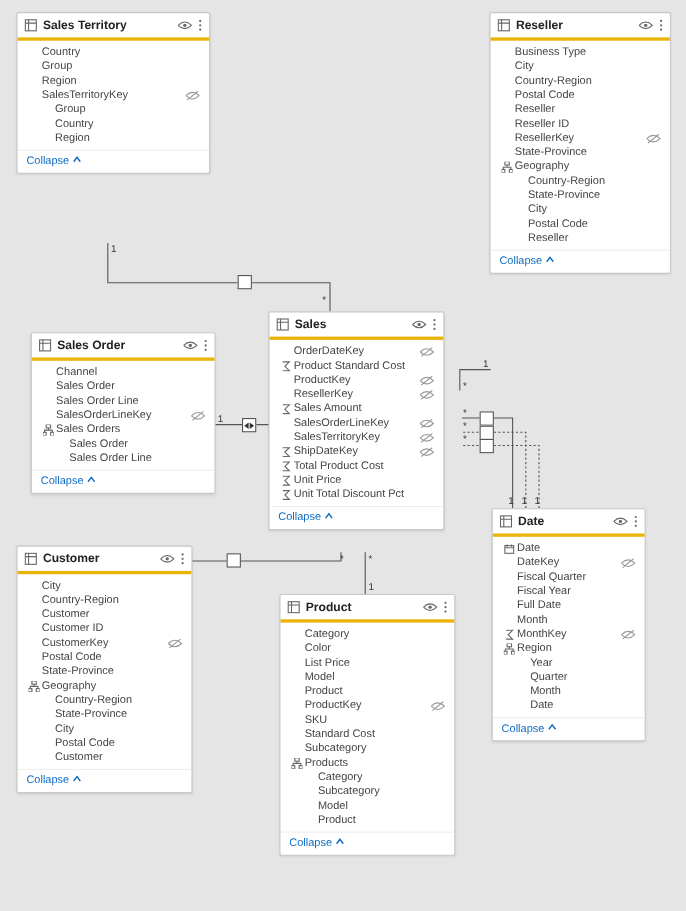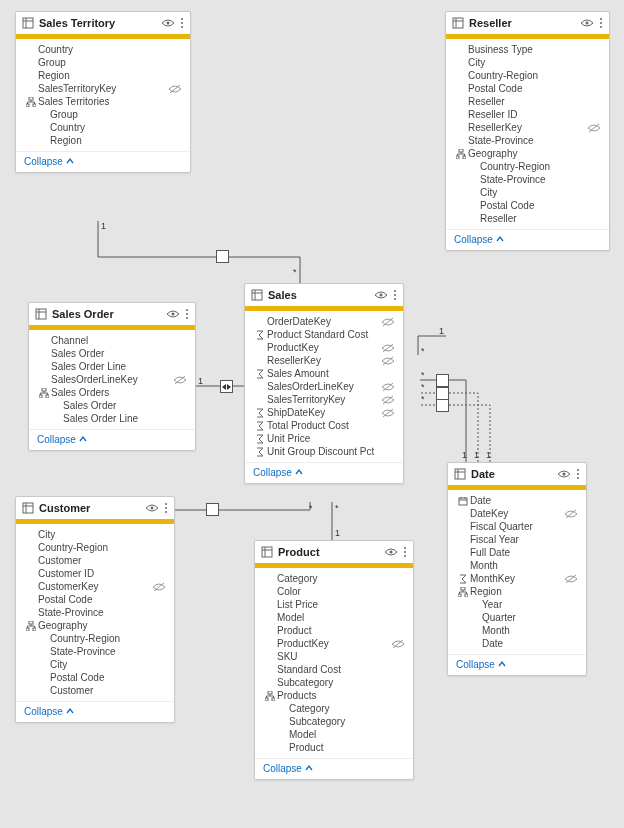--- a/index.html
+++ b/index.html
@@ -19,21 +19,21 @@
   .card{
     position:absolute;
     background:#fff;
     border:1px solid #c8c8c8;
     border-radius:2px;
     box-shadow:0 1px 2px rgba(0,0,0,.08);
   }
   .card-header{
     display:flex;align-items:center;
     padding:5px 6px;
-    border-bottom:5px solid #eab308;
+    border-bottom:3px solid #eab308;
     gap:5px;
   }
   .card-title{
     flex:1;
     font-size:11px;
     font-weight:600;
     color:#222;
   }
   .table-icon,.eye-icon,.more-icon,.hidden-icon{
     display:inline-flex;align-items:center;justify-content:center;
@@ -178,32 +178,20 @@
       <div class="field ">
           <span class="pre"></span>
           <span class="label">SalesTerritoryKey</span>
           <span class="post">
           <svg width="14" height="10" viewBox="0 0 14 10">
             <path d="M1 5 Q7 -1 13 5 Q7 11 1 5" fill="none" stroke="#999"></path>
             <line x1="2" y1="9" x2="12" y2="1" stroke="#999"></line>
           </svg>
         </span>
         </div>
-      <div class="field ">
-          <span class="pre">
-          <svg width="10" height="10" viewBox="0 0 10 10">
-            <rect x="3" y="0" width="4" height="3" fill="none" stroke="#666"></rect>
-            <rect x="0" y="7" width="3" height="3" fill="none" stroke="#666"></rect>
-            <rect x="7" y="7" width="3" height="3" fill="none" stroke="#666"></rect>
-            <path d="M5 3 L5 5 M1.5 7 L1.5 5 L8.5 5 L8.5 7" fill="none" stroke="#666"></path>
-          </svg>
-        </span>
-          <span class="label">Sales Territories</span>
-          <span class="post"></span>
-        </div>
       <div class="field indent1">
           <span class="pre"></span>
           <span class="label">Group</span>
           <span class="post"></span>
         </div>
       <div class="field indent1">
           <span class="pre"></span>
           <span class="label">Country</span>
           <span class="post"></span>
         </div>
@@ -545,21 +533,21 @@
         </span>
           <span class="label">Unit Price</span>
           <span class="post"></span>
         </div>
       <div class="field ">
           <span class="pre">
           <svg width="10" height="10" viewBox="0 0 10 10">
             <path d="M2 1 L8 1 L4 5 L8 9 L2 9" fill="none" stroke="#666"></path>
           </svg>
         </span>
-          <span class="label">Unit Group Discount Pct</span>
+          <span class="label">Unit Total Discount Pct</span>
           <span class="post"></span>
         </div>
     </div>
     <div class="card-footer">
         <span class="collapse-link">
           <span>Collapse</span>
           <span><svg width="8" height="8" viewBox="0 0 8 8">
             <path d="M1 6 L4 2 L7 6" fill="none" stroke="#0e6cc5" stroke-width="1.3"></path>
           </svg></span>
         </span>

